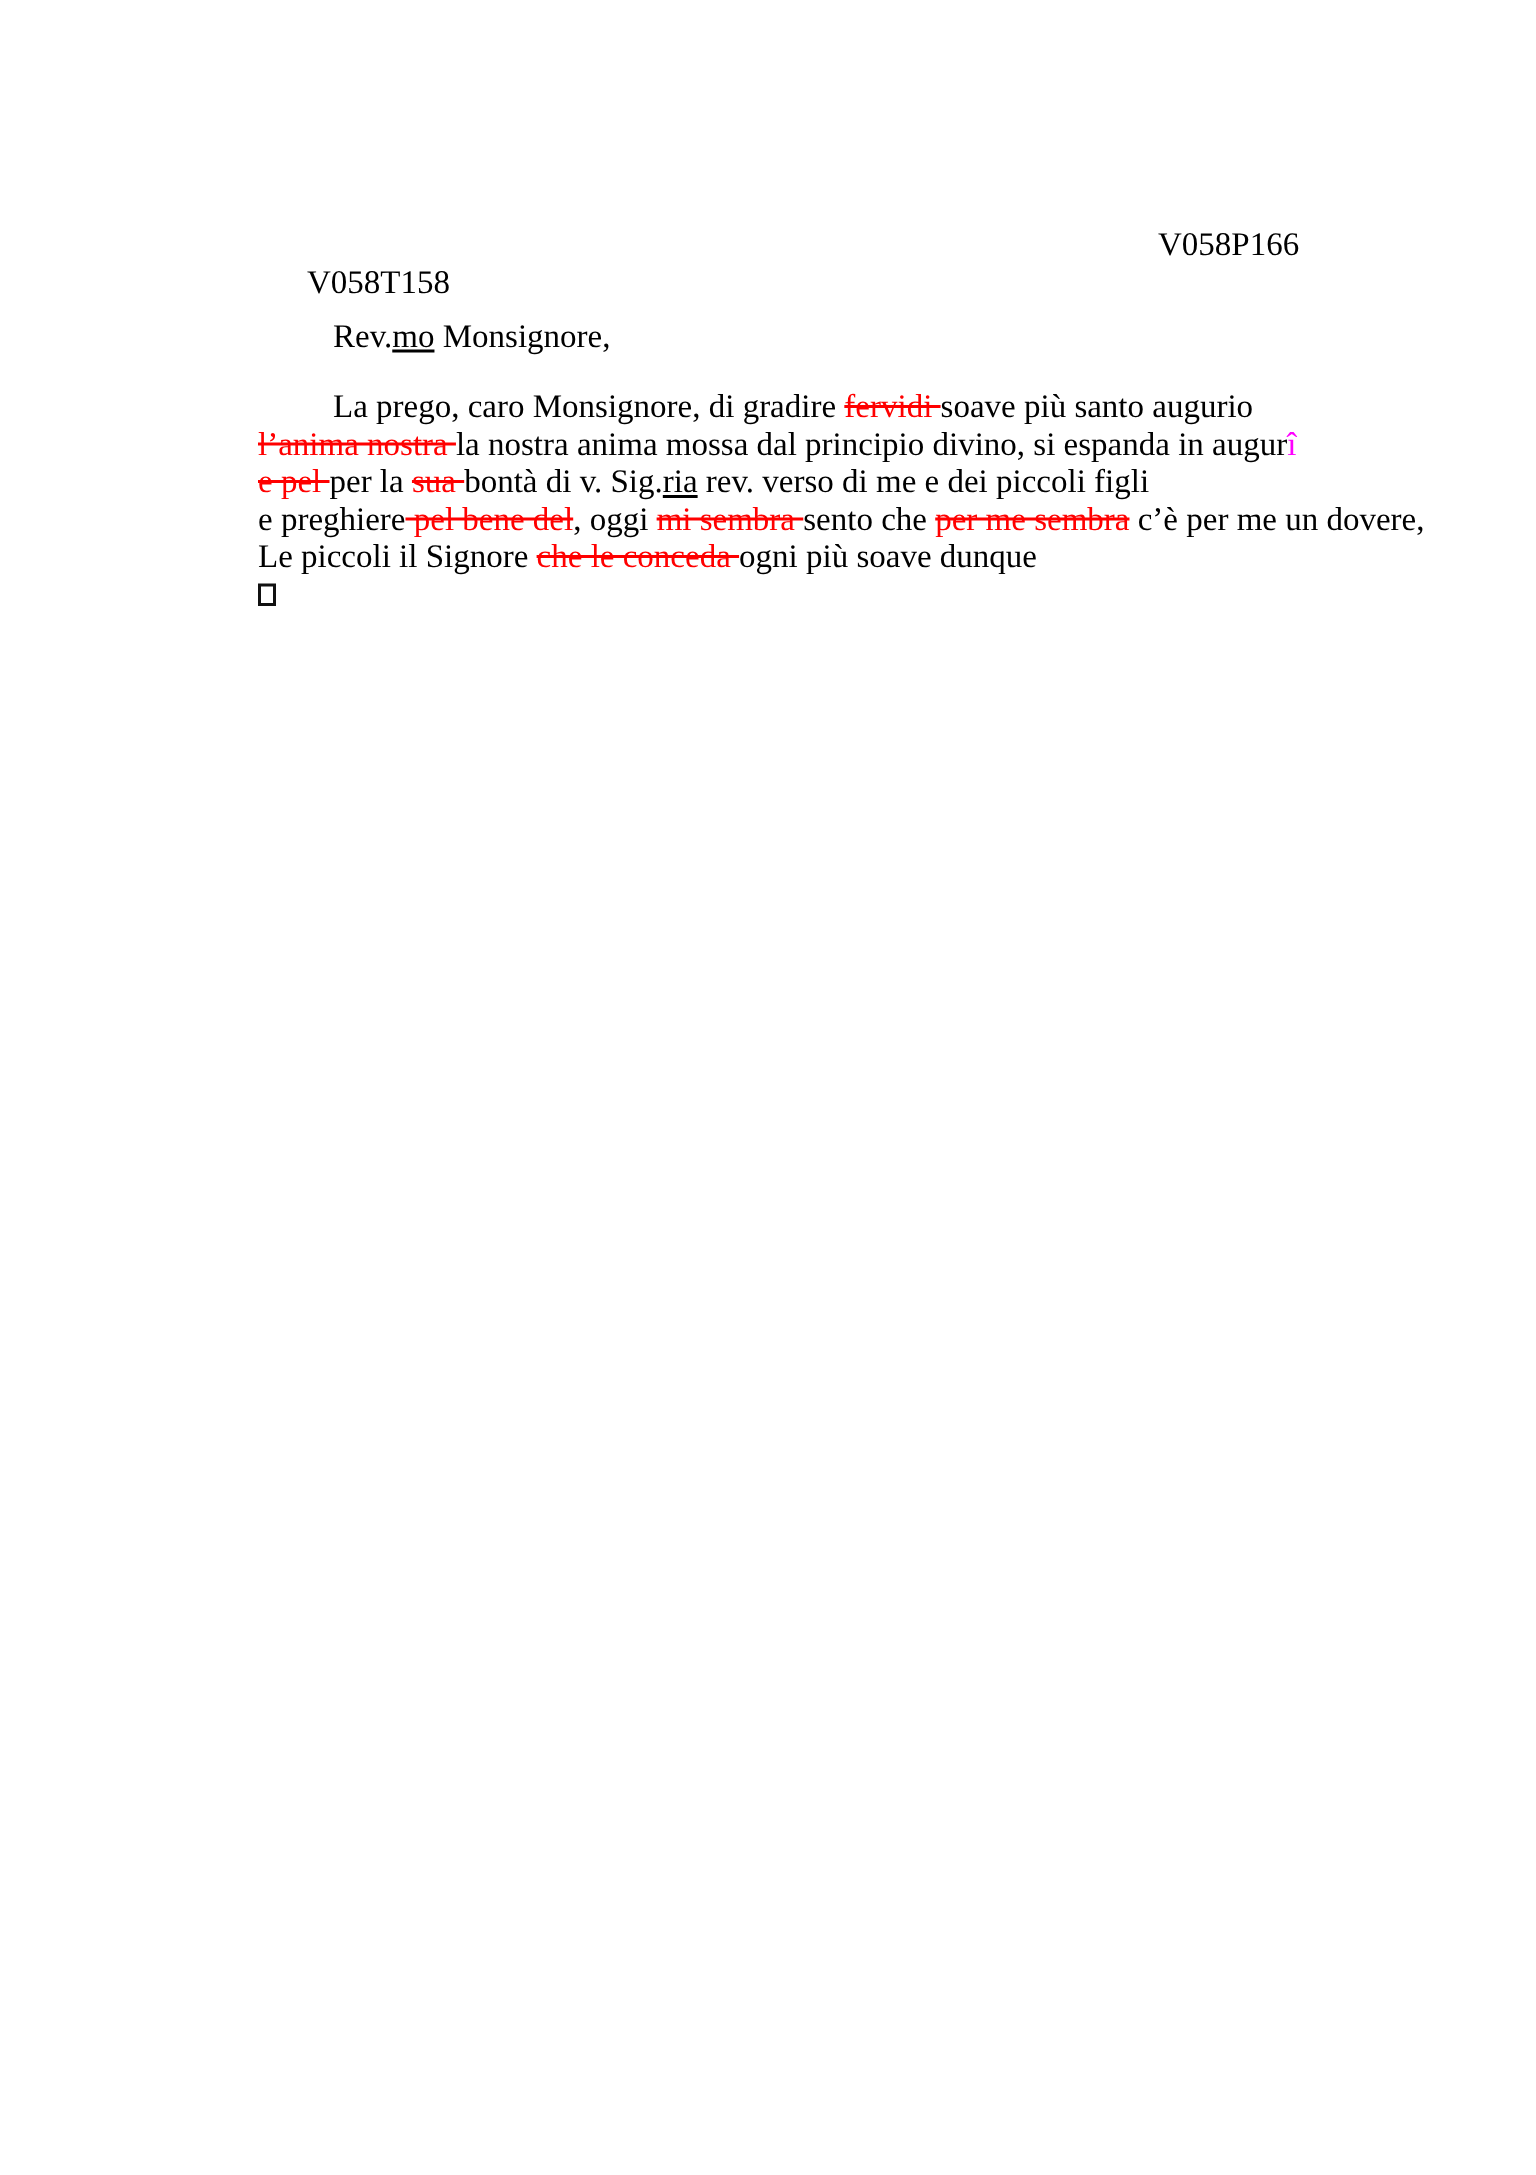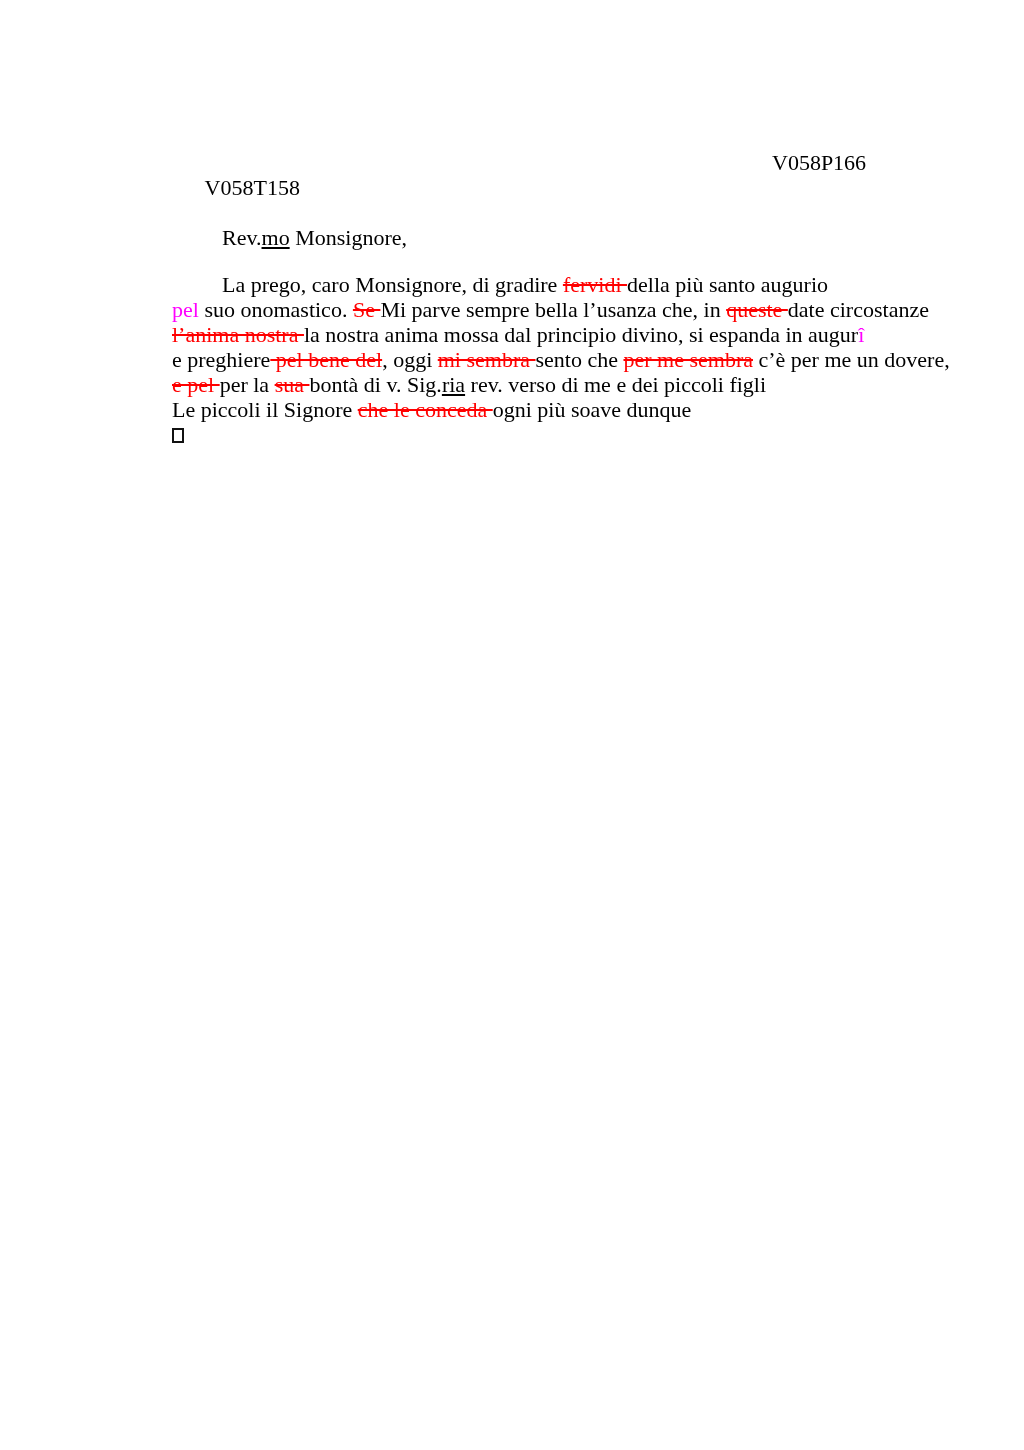--- a/index.html
+++ b/index.html
@@ -30,21 +30,21 @@
   .header-line {
     position: relative;
     height: 25px;
     white-space: pre;
   }
   .doc-id-right {
     position: absolute;
     left: 600px;
     top: 0;
   }
-  .salutation { margin-top: 50px; }
+  .salutation { margin-top: 36px; }
   .paragraph  { margin-top: 22px; }
   .line {
     height: 25px;
     white-space: pre;
   }
   .line.indent { padding-left: 50px; }
   .seg-normal { color: var(--text-color); }
   .seg-deletion {
     color: var(--deletion-color);
     text-decoration: line-through;
@@ -75,23 +75,22 @@
     <div class="header-line">
       <span class="doc-id">V058T158</span>
       <span class="doc-id doc-id-right">V058P166</span>
     </div>
 
     <div class="salutation">
         <div class="line indent"><span class="seg-normal">Rev.</span><span class="seg-underline">mo</span><span class="seg-normal"> Monsignore,</span></div>
       </div>
 
     <div class="paragraph">
-        <div class="line indent"><span class="seg-normal">La prego, caro Monsignore, di gradire </span><span class="seg-deletion">fervidi&nbsp;</span><span class="seg-normal">della più santo augurio</span></div>
-        <div class="line"><span class="seg-insertion">pel</span><span class="seg-normal"> suo onomastico. </span><span class="seg-deletion">Se&nbsp;</span><span class="seg-normal">Mi parve sempre bella l’usanza che, in </span><span class="seg-deletion">queste&nbsp;</span><span class="seg-normal">date circostanze</span></div>
+        <div class="line indent"><span class="seg-normal">La prego, caro Monsignore, di gradire </span><span class="seg-deletion">fervidi&nbsp;</span><span class="seg-normal">soave più santo augurio</span></div>
         <div class="line"><span class="seg-deletion">l’anima nostra&nbsp;</span><span class="seg-normal">la nostra anima mossa dal principio divino, si espanda in augur</span><span class="seg-insertion">î</span></div>
+        <div class="line"><span class="seg-deletion">e pel&nbsp;</span><span class="seg-normal">per la </span><span class="seg-deletion">sua&nbsp;</span><span class="seg-normal">bontà di v. Sig.</span><span class="seg-underline">ria</span><span class="seg-normal"> rev. verso di me e dei piccoli figli</span></div>
         <div class="line"><span class="seg-normal">e preghiere</span><span class="seg-deletion">&nbsp;pel bene del</span><span class="seg-normal">, oggi </span><span class="seg-deletion">mi sembra&nbsp;</span><span class="seg-normal">sento che </span><span class="seg-deletion">per me sembra</span><span class="seg-normal"> c’è per me un dovere,</span></div>
-        <div class="line"><span class="seg-deletion">e pel&nbsp;</span><span class="seg-normal">per la </span><span class="seg-deletion">sua&nbsp;</span><span class="seg-normal">bontà di v. Sig.</span><span class="seg-underline">ria</span><span class="seg-normal"> rev. verso di me e dei piccoli figli</span></div>
         <div class="line"><span class="seg-normal">Le piccoli il Signore </span><span class="seg-deletion">che le conceda&nbsp;</span><span class="seg-normal">ogni più soave dunque</span></div>
         <div class="line"><span class="seg-square"></span></div>
       </div>
 
   </div>
 </div>
 
 </body></html>

